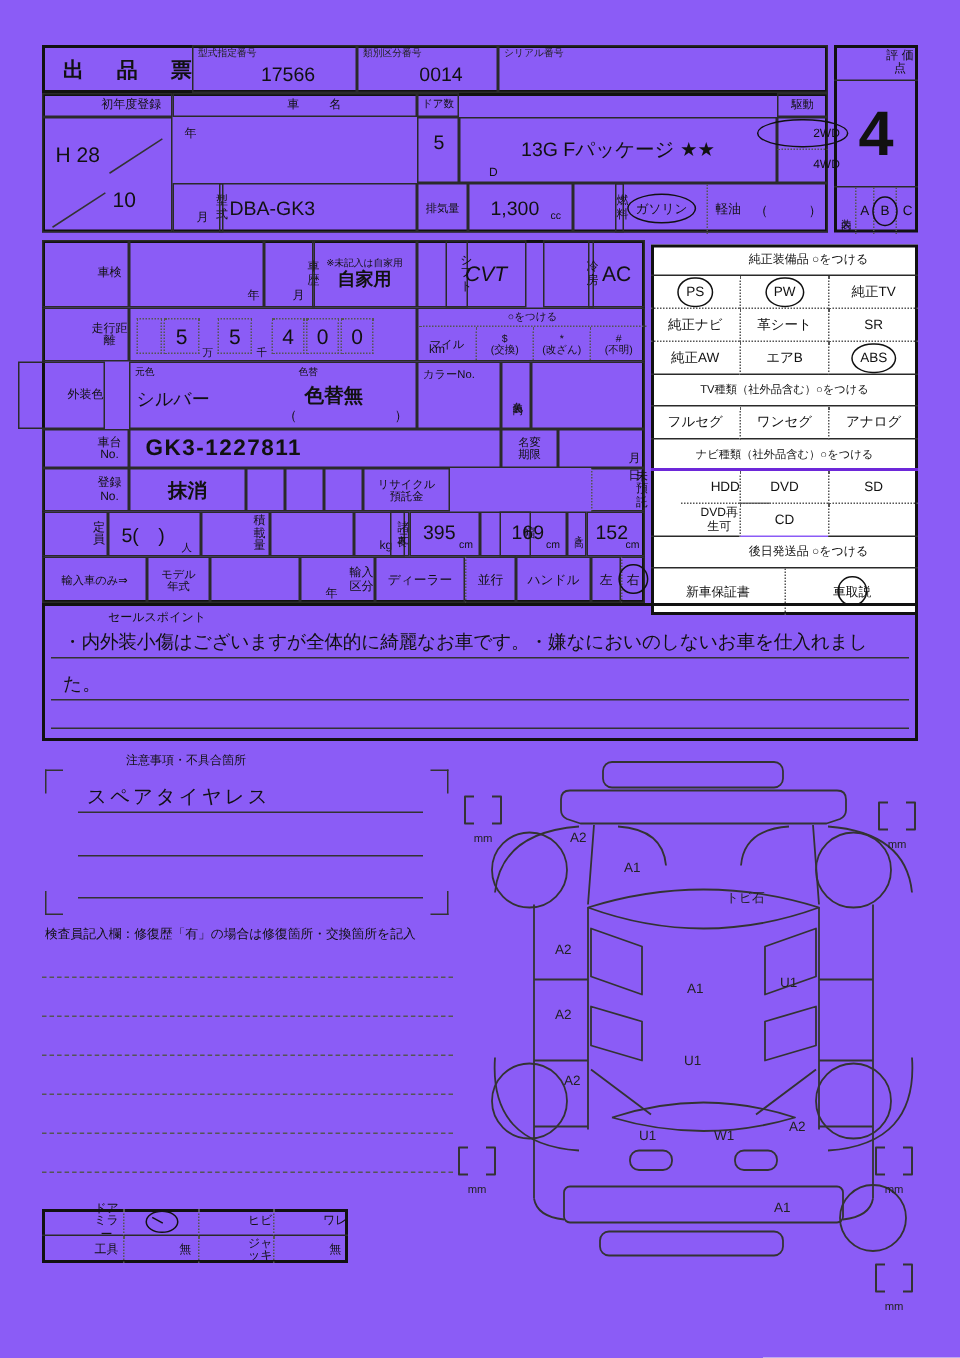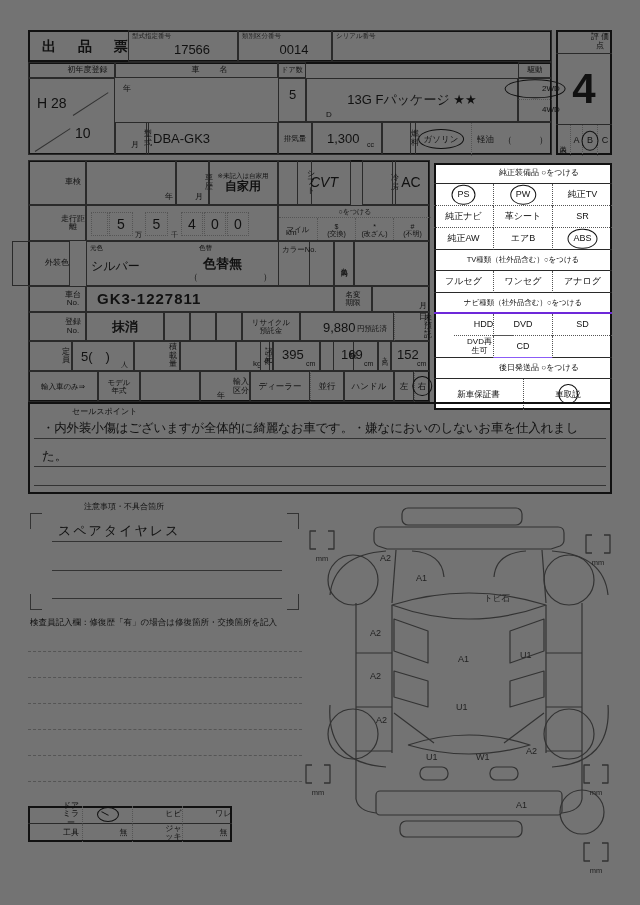--- a/index.html
+++ b/index.html
@@ -1,16 +1,16 @@
 <!DOCTYPE html>
 <html><head>
 <meta charset="utf-8">
 <style>
   html,body{margin:0;padding:0;background:#e8e8e8;}
-  #sheet{position:relative;width:640px;height:905px;background:#737373;
+  #sheet{position:relative;width:640px;height:905px;background:#8b5cf6;
          font-family:"Liberation Sans","DejaVu Sans",sans-serif;color:#111;overflow:hidden;}
   .a{position:absolute;box-sizing:border-box;}
   .fx{display:flex;align-items:center;justify-content:center;text-align:center;line-height:1.05;}
   .col{flex-direction:column;}
   .b{border:1px solid #2a2a2a;}
   .b2{border:2px solid #111;}
   .tl{justify-content:flex-start;text-align:left;padding-left:6px;}
   .dl{border-left:1px dotted #555 !important;}
   .s6{font-size:6.5px;}.s7{font-size:7px;}.s75{font-size:7.5px;}.s8{font-size:8px;padding-left:32px;}
   .s85{font-size:8.5px;}.s9{font-size:9px;}.s12{font-size:12px;}
@@ -145,21 +145,21 @@
       <span>*</span>
       <span>(改ざん)</span>
     </div>
     <div class="a fx col s7 dl" style="left:114px;top:12px;width:38px;height:24px;">
       <span>#</span>
       <span>(不明)</span>
     </div>
   </div>
 
   <div class="a b fx s8" style="left:12px;top:241px;width:58px;height:45px;">外装色</div>
-  <div class="a b" style="left:86px;top:241px;width:224px;height:45px;">
+  <div class="a b" style="left:86px;top:241px;width:192px;height:45px;">
     <span class="a s6" style="left:3px;top:2px;">元色</span>
     <span class="a s12" style="left:4px;top:16px;">シルバー</span>
     <span class="a s6" style="left:112px;top:2px;">色替</span>
     <span class="a s13 bold" style="left:116px;top:13px;">色替無</span>
     <span class="a s9" style="left:102px;top:29px;">（</span>
     <span class="a s9" style="left:176px;top:29px;">）</span>
   </div>
   <div class="a b" style="left:278px;top:241px;width:56px;height:45px;">
     <span class="a s75" style="left:3px;top:3px;">カラーNo.</span>
   </div>
@@ -177,24 +177,20 @@
   </div>
 
   <div class="a b fx s8" style="left:28px;top:312px;width:58px;height:29px;">登録No.</div>
   <div class="a b fx s13 bold" style="left:86px;top:312px;width:78px;height:29px;">抹消</div>
   <div class="a b" style="left:164px;top:312px;width:26px;height:29px;"></div>
   <div class="a b" style="left:190px;top:312px;width:26px;height:29px;"></div>
   <div class="a b" style="left:216px;top:312px;width:26px;height:29px;"></div>
   <div class="a b fx col s75" style="left:242px;top:312px;width:58px;height:29px;">
     <span>リサイクル</span>
     <span>預託金</span>
-  </div>
-  <div class="a b" style="left:300px;top:312px;width:94px;height:29px;">
-    <span class="a s13" style="left:22px;top:7px;">9,880</span>
-    <span class="a s75" style="left:56px;top:11px;">円預託済</span>
   </div>
   <div class="a b fx s8 dl" style="left:394px;top:312px;width:36px;height:29px;">未預託</div>
 
   <div class="a b fx s8" style="left:28px;top:341px;width:44px;height:30px;">定員</div>
   <div class="a b" style="left:72px;top:341px;width:62px;height:30px;">
     <span class="a s13" style="left:8px;top:6px;">5(　)</span>
     <span class="a s7" style="left:48px;top:18px;">人</span>
   </div>
   <div class="a b fx s8" style="left:134px;top:341px;width:46px;height:30px;">積載量</div>
   <div class="a b" style="left:180px;top:341px;width:56px;height:30px;">

